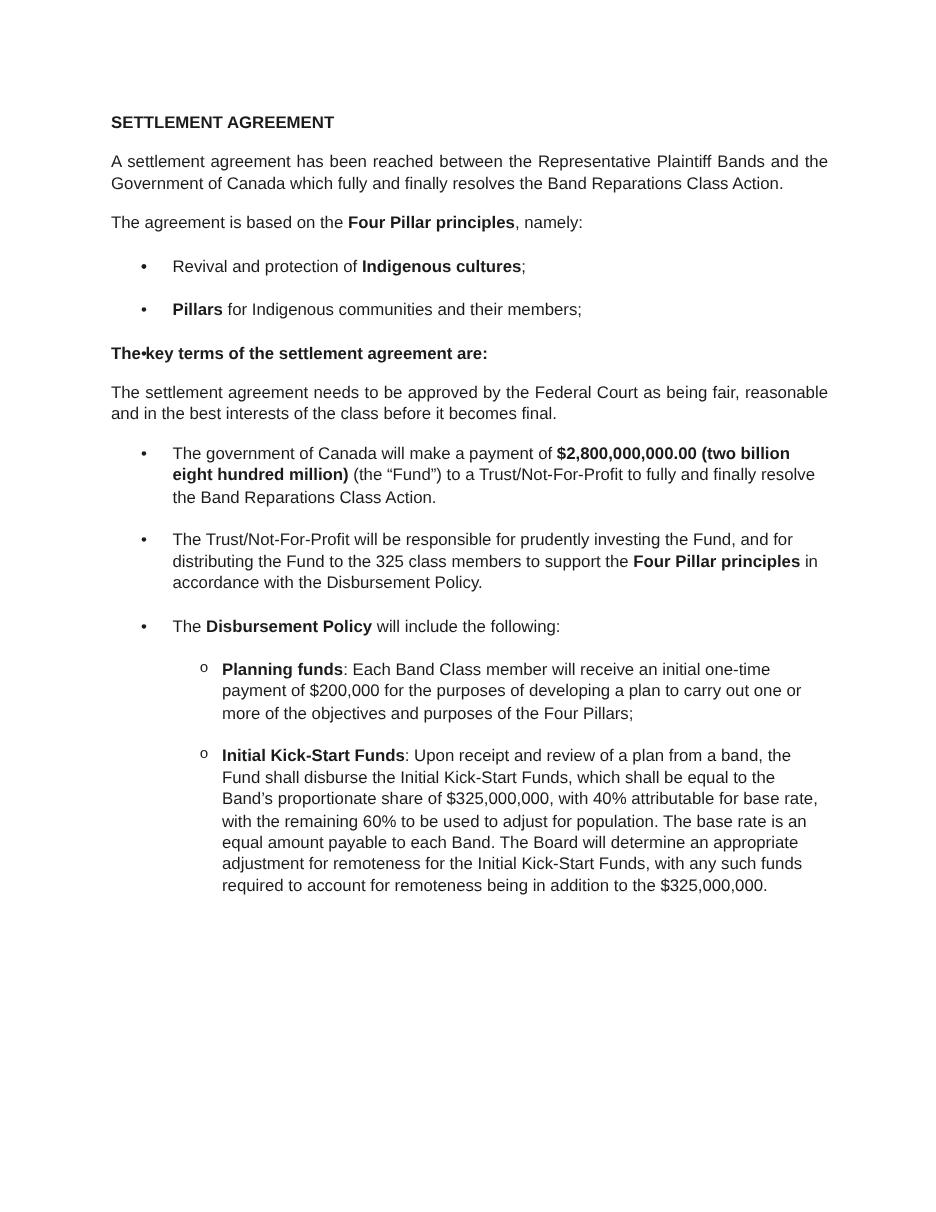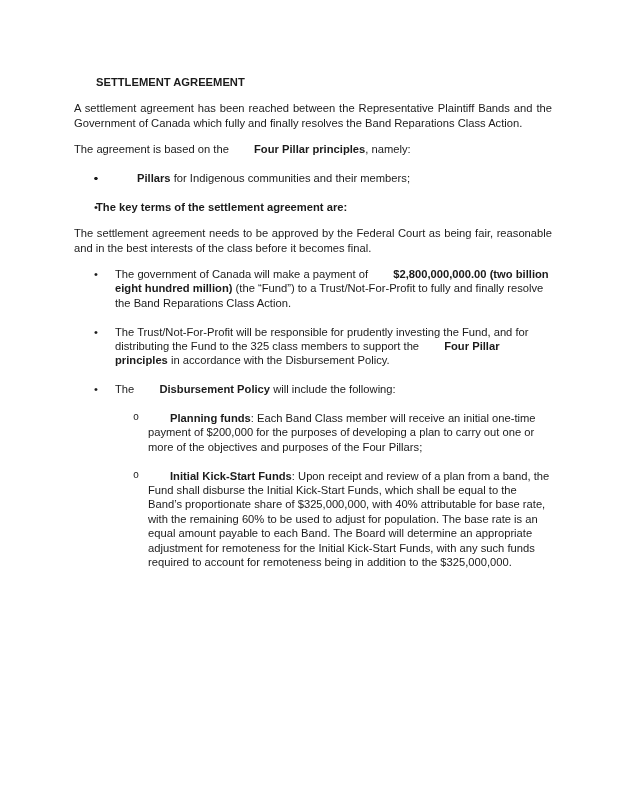--- a/index.html
+++ b/index.html
@@ -50,40 +50,41 @@
     padding-left: 74px;
     margin: 0 0 14.4px 0;
   }
   .li2 > .marker {
     position: absolute;
     left: 59px;
     top: 0;
     font-family: "Liberation Mono", monospace;
     font-size: 10px;
   }
-  b { font-weight: bold; margin-left: 22px; }
+  b { font-weight: bold; }
 </style>
 </head>
 <body>
 
 <div class="page">
   <div class="content">
 
     <p class="para"><b>SETTLEMENT AGREEMENT</b></p>
 
     <p class="para justify"><span>A settlement agreement has been reached between the Representative Plaintiff Bands and the Government of Canada which fully and finally resolves the Band Reparations Class Action.</span></p>
 
     <p class="para justify"><span>The agreement is based on the </span><b>Four Pillar principles</b><span>, namely:</span></p>
 
     <div class="list">
       <div class="li1">
         <span class="marker">•</span>
       </div>
       <div class="li1">
         <span class="marker">•</span>
+        <span><span>Revival and protection of </span><b>Indigenous cultures</b><span>;</span></span>
       </div>
       <div class="li1">
         <span class="marker">•</span>
         <span><b>Pillars</b><span> for Indigenous communities and their members;</span></span>
       </div>
       <div class="li1">
         <span class="marker">•</span>
       </div>
     </div>
 

